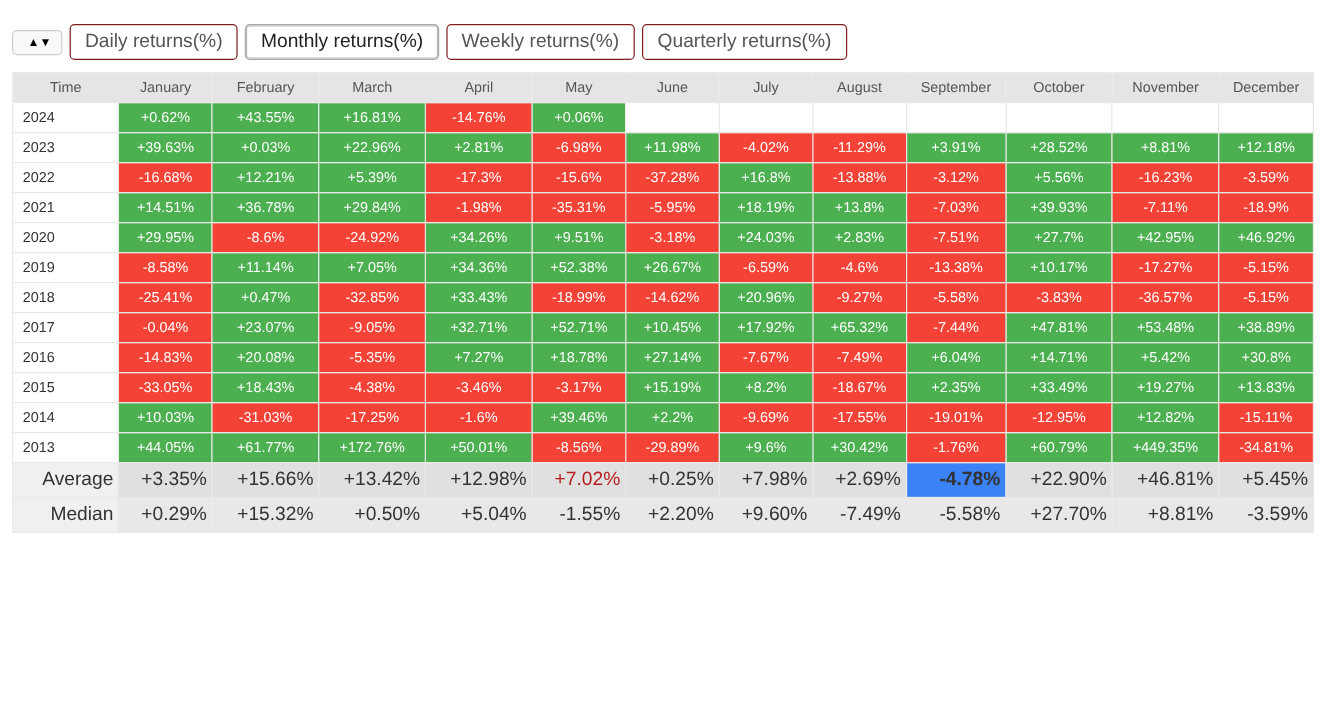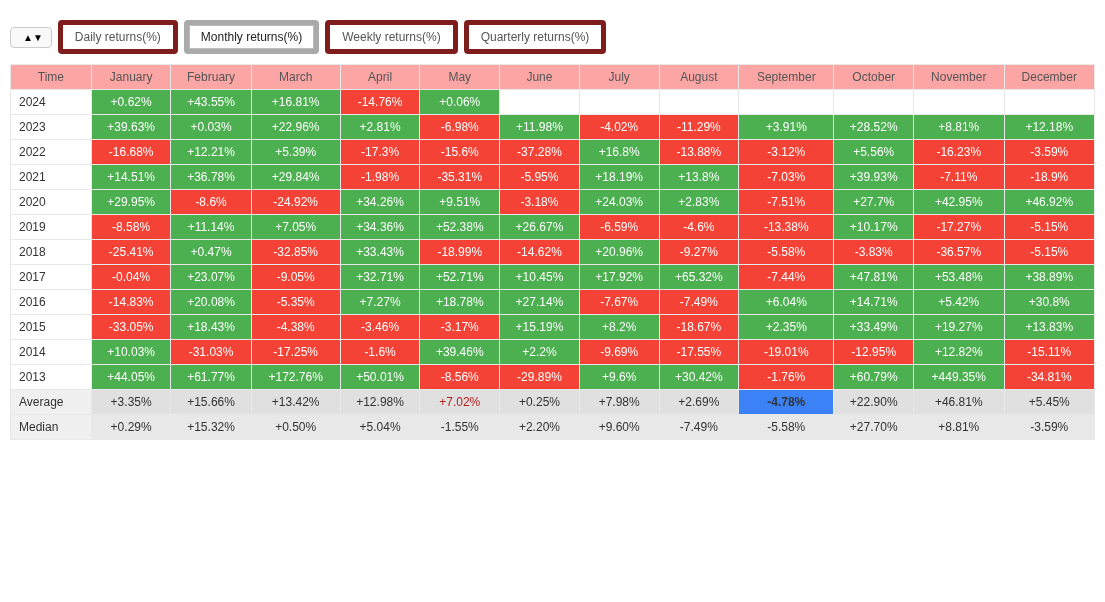--- a/index.html
+++ b/index.html
@@ -1,26 +1,26 @@
 <!DOCTYPE html>
 <html><head>
   <meta charset="utf-8">
   <style>
     * { box-sizing: border-box; margin: 0; padding: 0; }
     body { font-family: -apple-system, BlinkMacSystemFont, 'Segoe UI', sans-serif; background: #fff; padding: 10px; font-size: 13px; }
     h2 { font-size: 15px; font-weight: 700; margin-bottom: 10px; color: #222; }
     .toolbar { display: flex; align-items: center; gap: 6px; margin-bottom: 10px; }
     .btc-select { border: 1px solid #ccc; border-radius: 4px; padding: 4px 8px; font-size: 12px; background: #f9f9f9; cursor: pointer; display: flex; align-items: center; gap: 4px; }
-    .tab-btn { border: 5px solid #7f1d1d; border-radius: 4px; padding: 5px 12px; font-size: 12px; background: #fff; cursor: pointer; color: #555; }
+    .tab-btn { border: 1px solid #7f1d1d; border-radius: 4px; padding: 5px 12px; font-size: 16px; background: #fff; cursor: pointer; color: #555; }
     .tab-btn.active { background: #fff; border-color: #aaa; color: #222; font-weight: 500; box-shadow: inset 0 0 0 1px #bbb; }
     table { border-collapse: collapse; width: 100%; }
     th, td { border: 1px solid #e8e8e8; text-align: center; padding: 5px 4px; font-size: 12px; white-space: nowrap; }
-    th { background: #fca5a5; color: #555; font-weight: 500; margin-top: 32px; }
+    th { background: #e5e5e5; color: #555; font-weight: 500; margin-top: 32px; }
     td.year { background: #fff; color: #333; font-weight: 500; text-align: left; padding-left: 8px; }
-    td.avg { background: #f0f0f0; color: #333; font-size: 12px; }
+    td.avg { background: #f0f0f0; color: #333; font-size: 16px; text-align: right; }
     td.pos { background: #4caf50; color: #fff; font-weight: 500; }
     td.neg { background: #f44336; color: #fff; font-weight: 500; }
     td.empty { background: #fff; }
     .chevron { font-size: 10px; }
   </style>
 </head>
 <body>
 
 <h2></h2>
 

